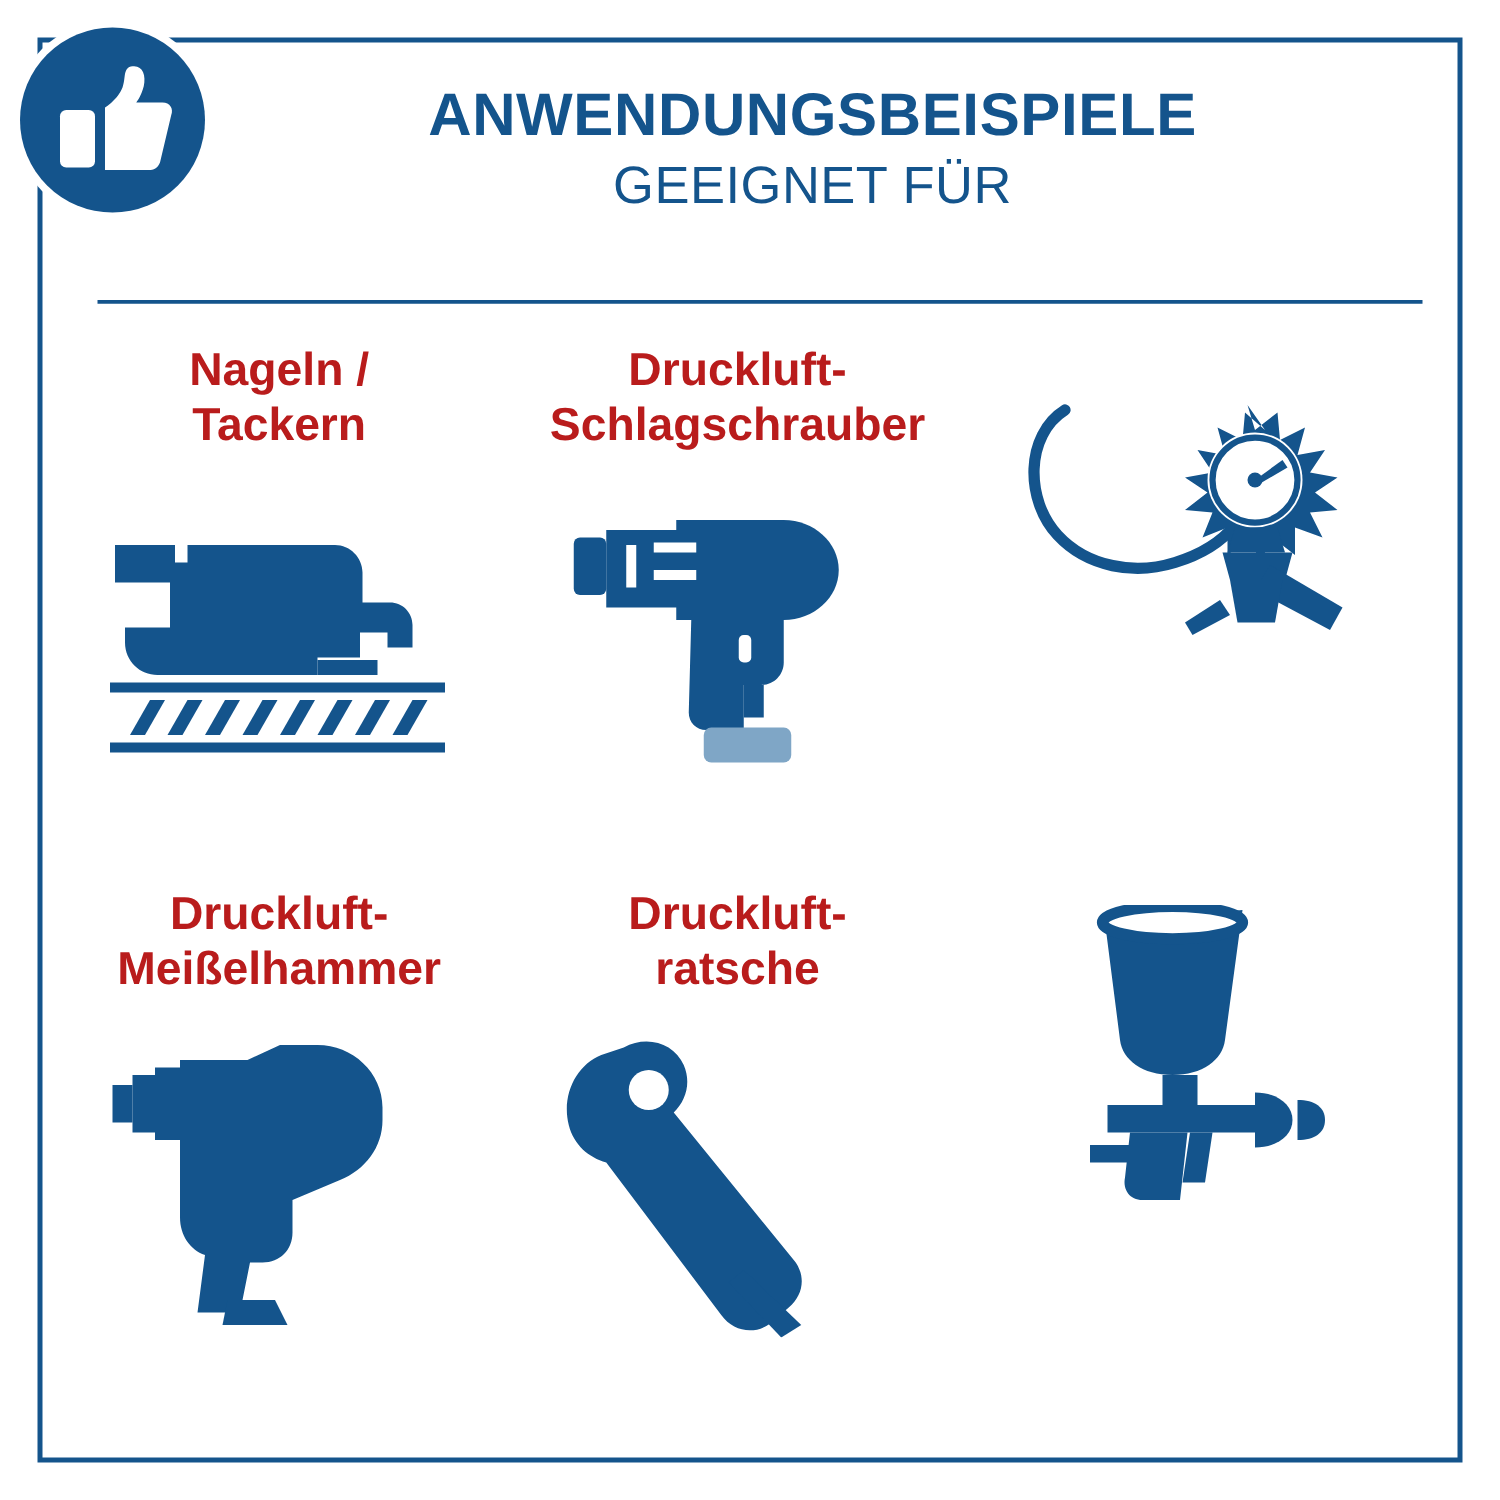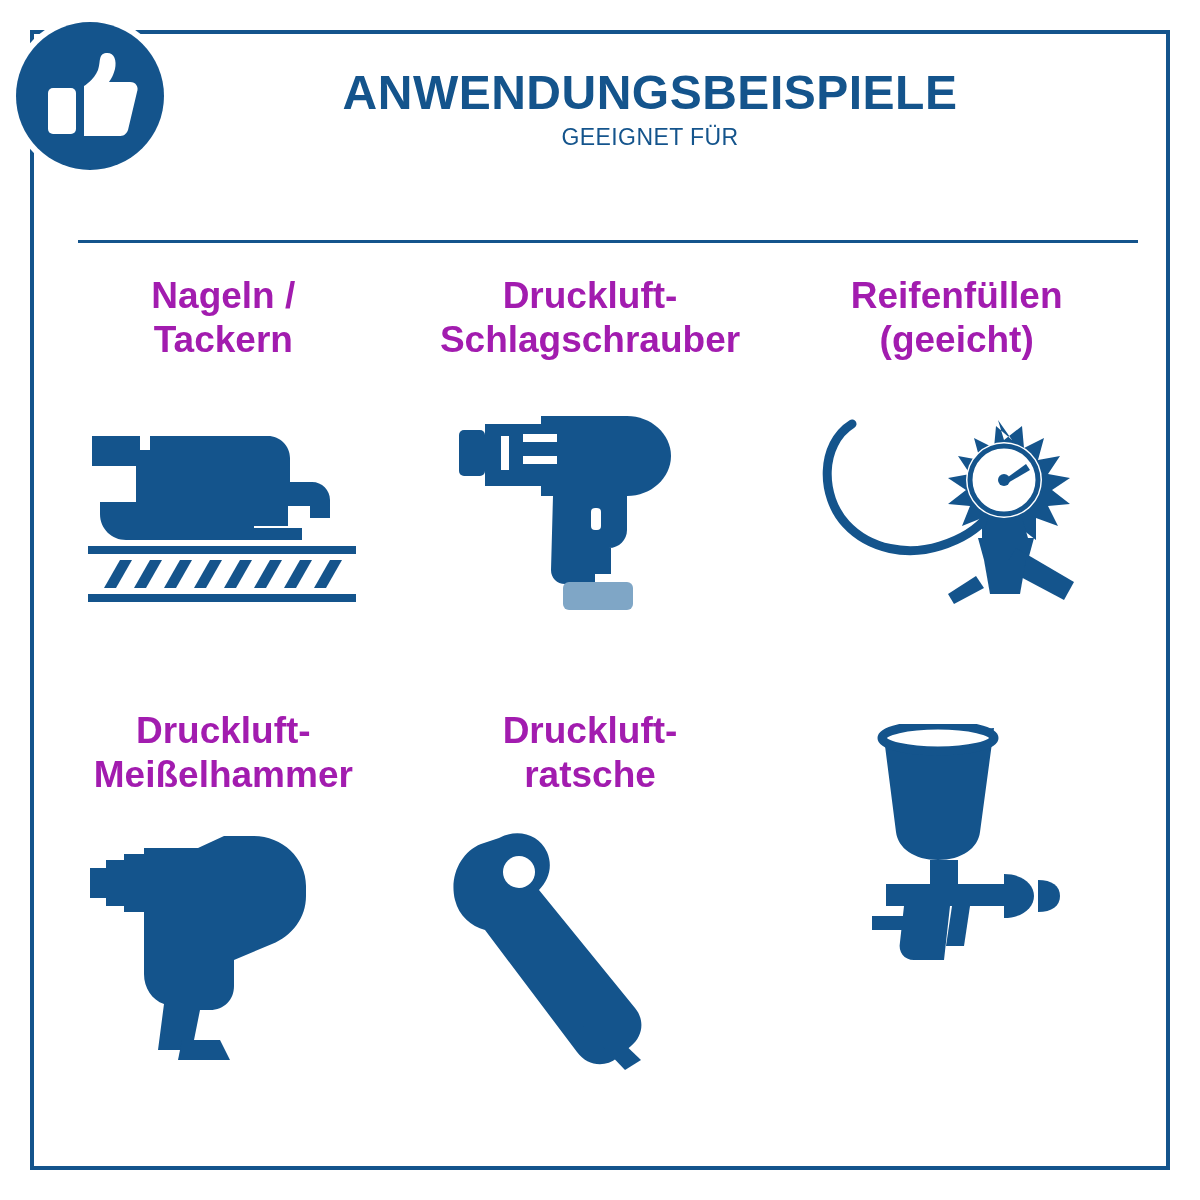--- a/index.html
+++ b/index.html
@@ -65,21 +65,21 @@
   .title {
     color: #14548c;
     font-size: 48px;
     font-weight: bold;
     letter-spacing: 0.5px;
     line-height: 1.05;
     white-space: nowrap;
   }
   .subtitle {
     color: #14548c;
-    font-size: 23px;
+    font-size: 42px;
     font-weight: normal;
     margin-top: 6px;
     letter-spacing: 0.4px;
   }
 
   .divider {
     position: absolute;
     left: 78px;
     top: 240px;
     width: 1060px;
@@ -99,21 +99,21 @@
     grid-template-rows: repeat(2, 1fr);
   }
   .cell {
     display: flex;
     flex-direction: column;
     align-items: center;
     justify-content: flex-start;
     padding-top: 12px;
   }
   .cell-label {
-    color: #a21caf;
+    color: #b91c1c;
     font-size: 37px;
     font-weight: bold;
     line-height: 1.18;
     text-align: center;
     white-space: pre-line;
     min-height: 96px;
   }
   .cell-art {
     margin-top: 10px;
     width: 330px;
@@ -195,22 +195,20 @@
             <rect x="56" y="36" width="8" height="34"></rect>
             <rect x="78" y="34" width="34" height="8"></rect>
             <rect x="78" y="56" width="34" height="8"></rect>
             <rect x="146" y="108" width="10" height="22" rx="4"></rect>
           </g>
         </svg>
       </div>
     </div>
 
     <div class="cell">
-      <div class="cell-label">Reifenfüllen
-(geeicht)</div>
       <div class="cell-art">
         <svg width="290" height="220" viewBox="0 0 290 220">
           <path d="M40 24 C8 44 8 96 34 124 C58 150 96 156 128 146 C154 138 168 126 176 116" class="art-stroke" stroke-width="9" stroke-linecap="round"></path>
           <g class="art-fill">
             <path d="M186 20 l6 20 l18 -14 l2 22 l20 -10 l-6 22 l22 -4 l-12 18 l22 4 l-18 12 l18 14 l-22 2 l10 20 l-22 -8 l0 22 l-18 -14 l-10 20 l-8 -20 l-18 14 l0 -22 l-20 8 l8 -20 l-22 -2 l18 -14 l-18 -12 l22 -4 l-12 -18 l22 4 l-6 -22 l20 10 l2 -22 l16 14 z"></path>
           </g>
           <circle cx="192" cy="80" r="38" fill="#ffffff"></circle>
           <circle cx="192" cy="80" r="34" class="art-stroke" stroke-width="5"></circle>
           <g class="art-fill">
             <circle cx="192" cy="80" r="6"></circle>

